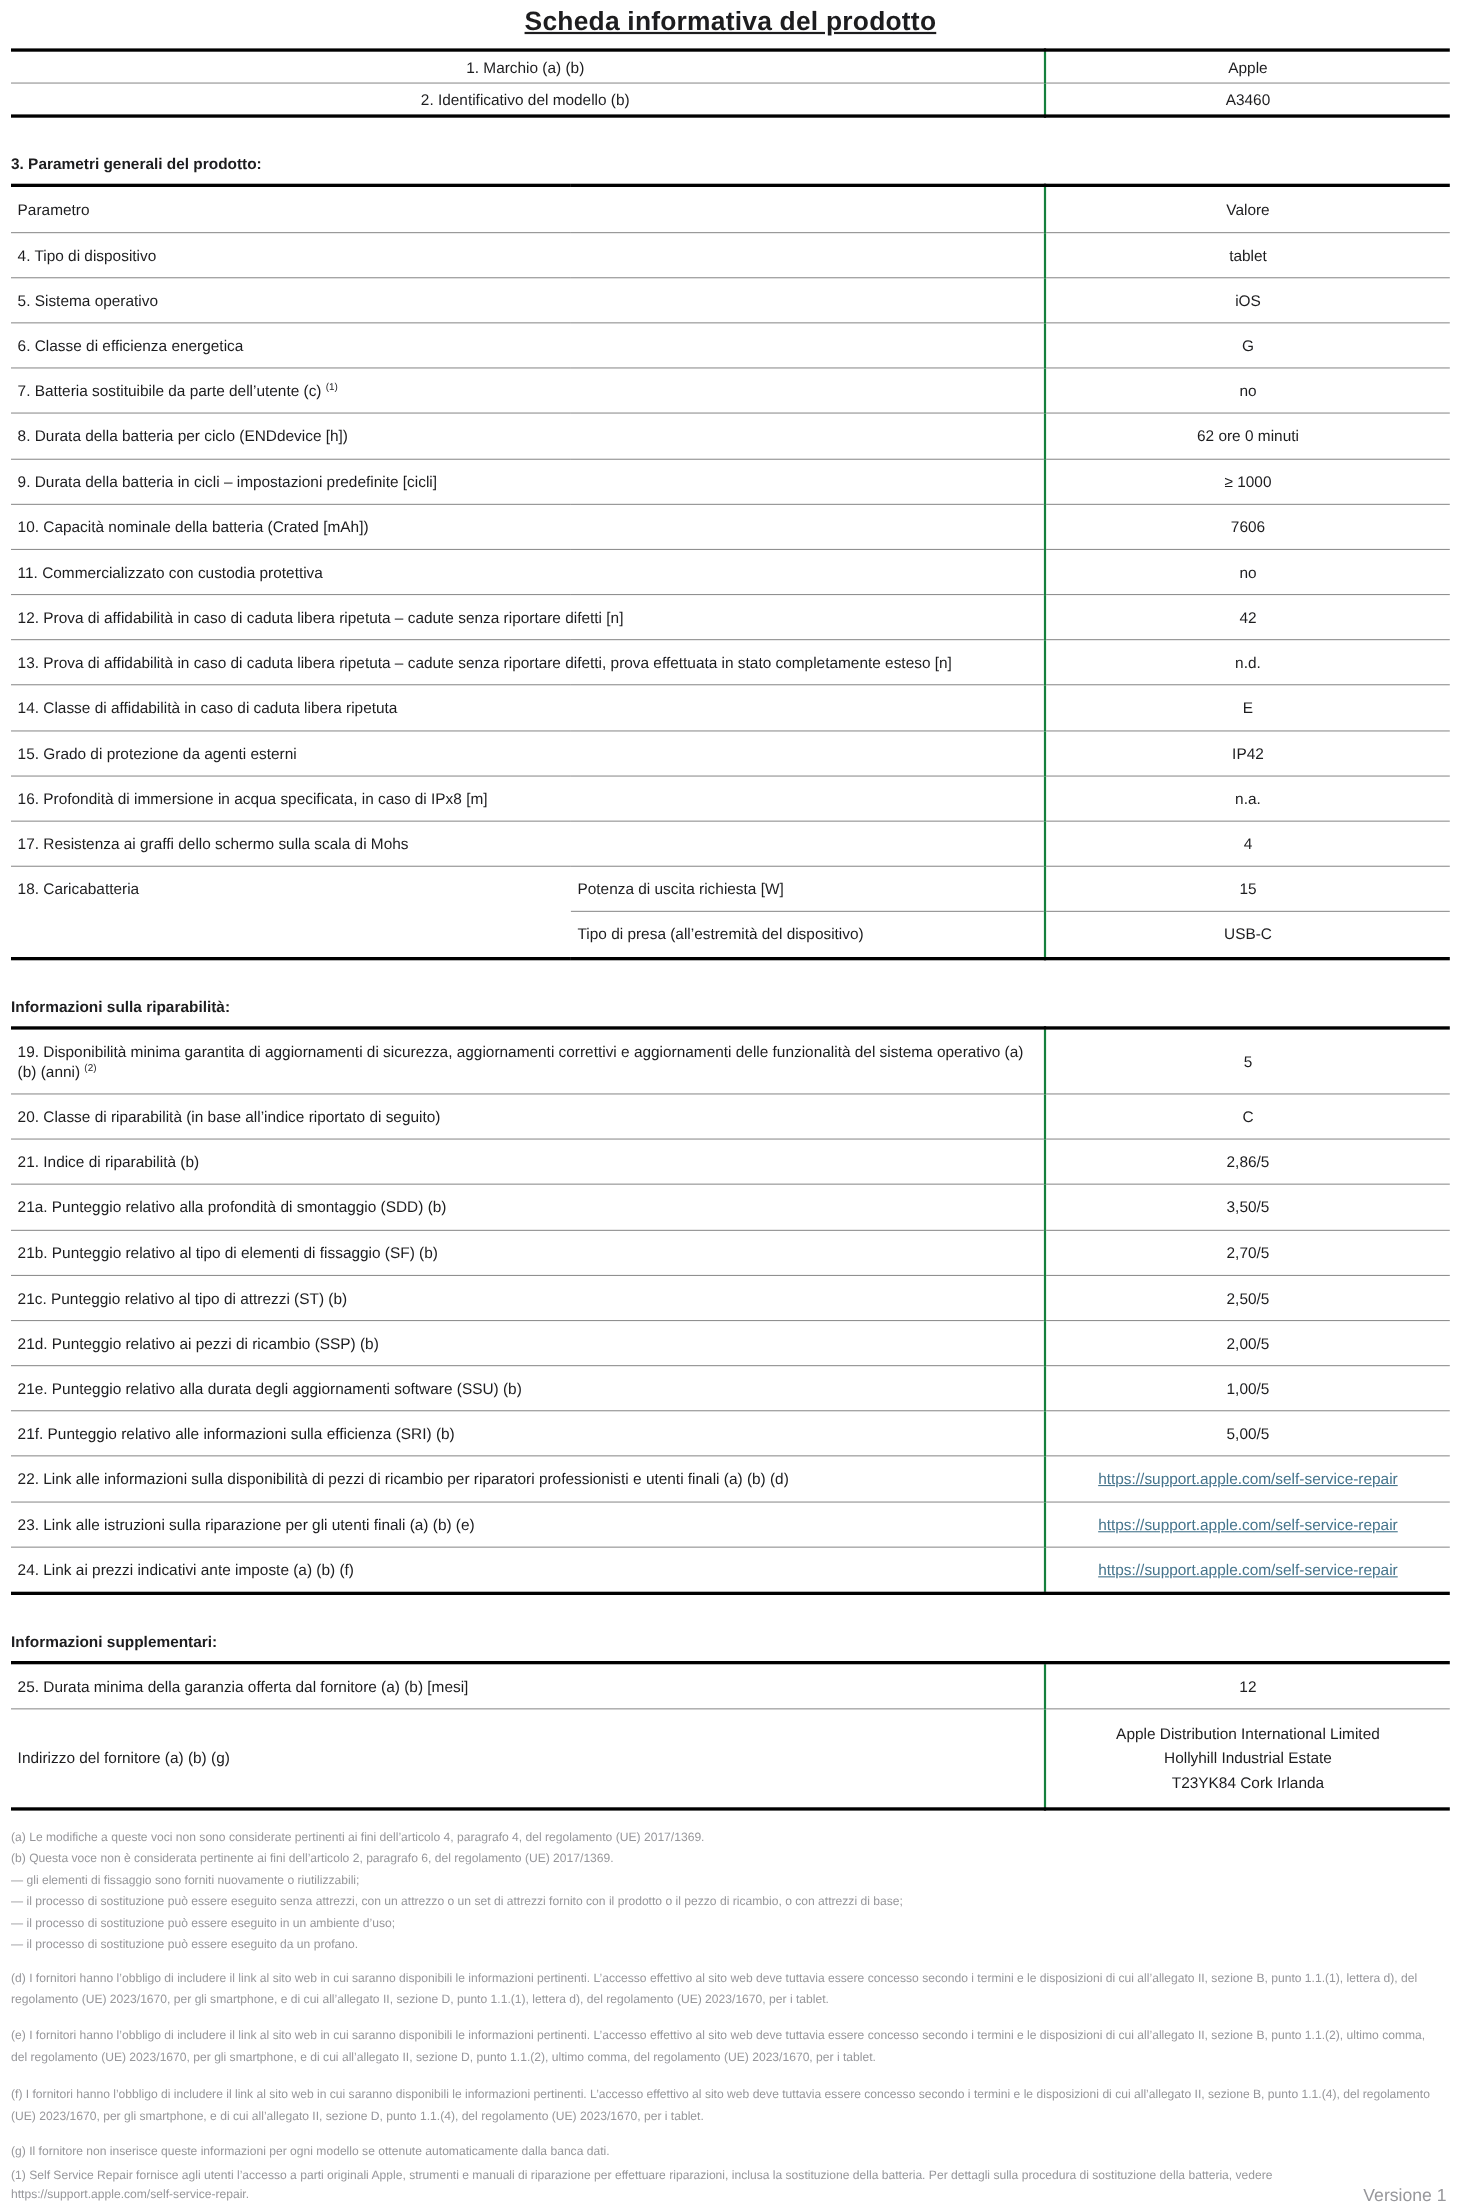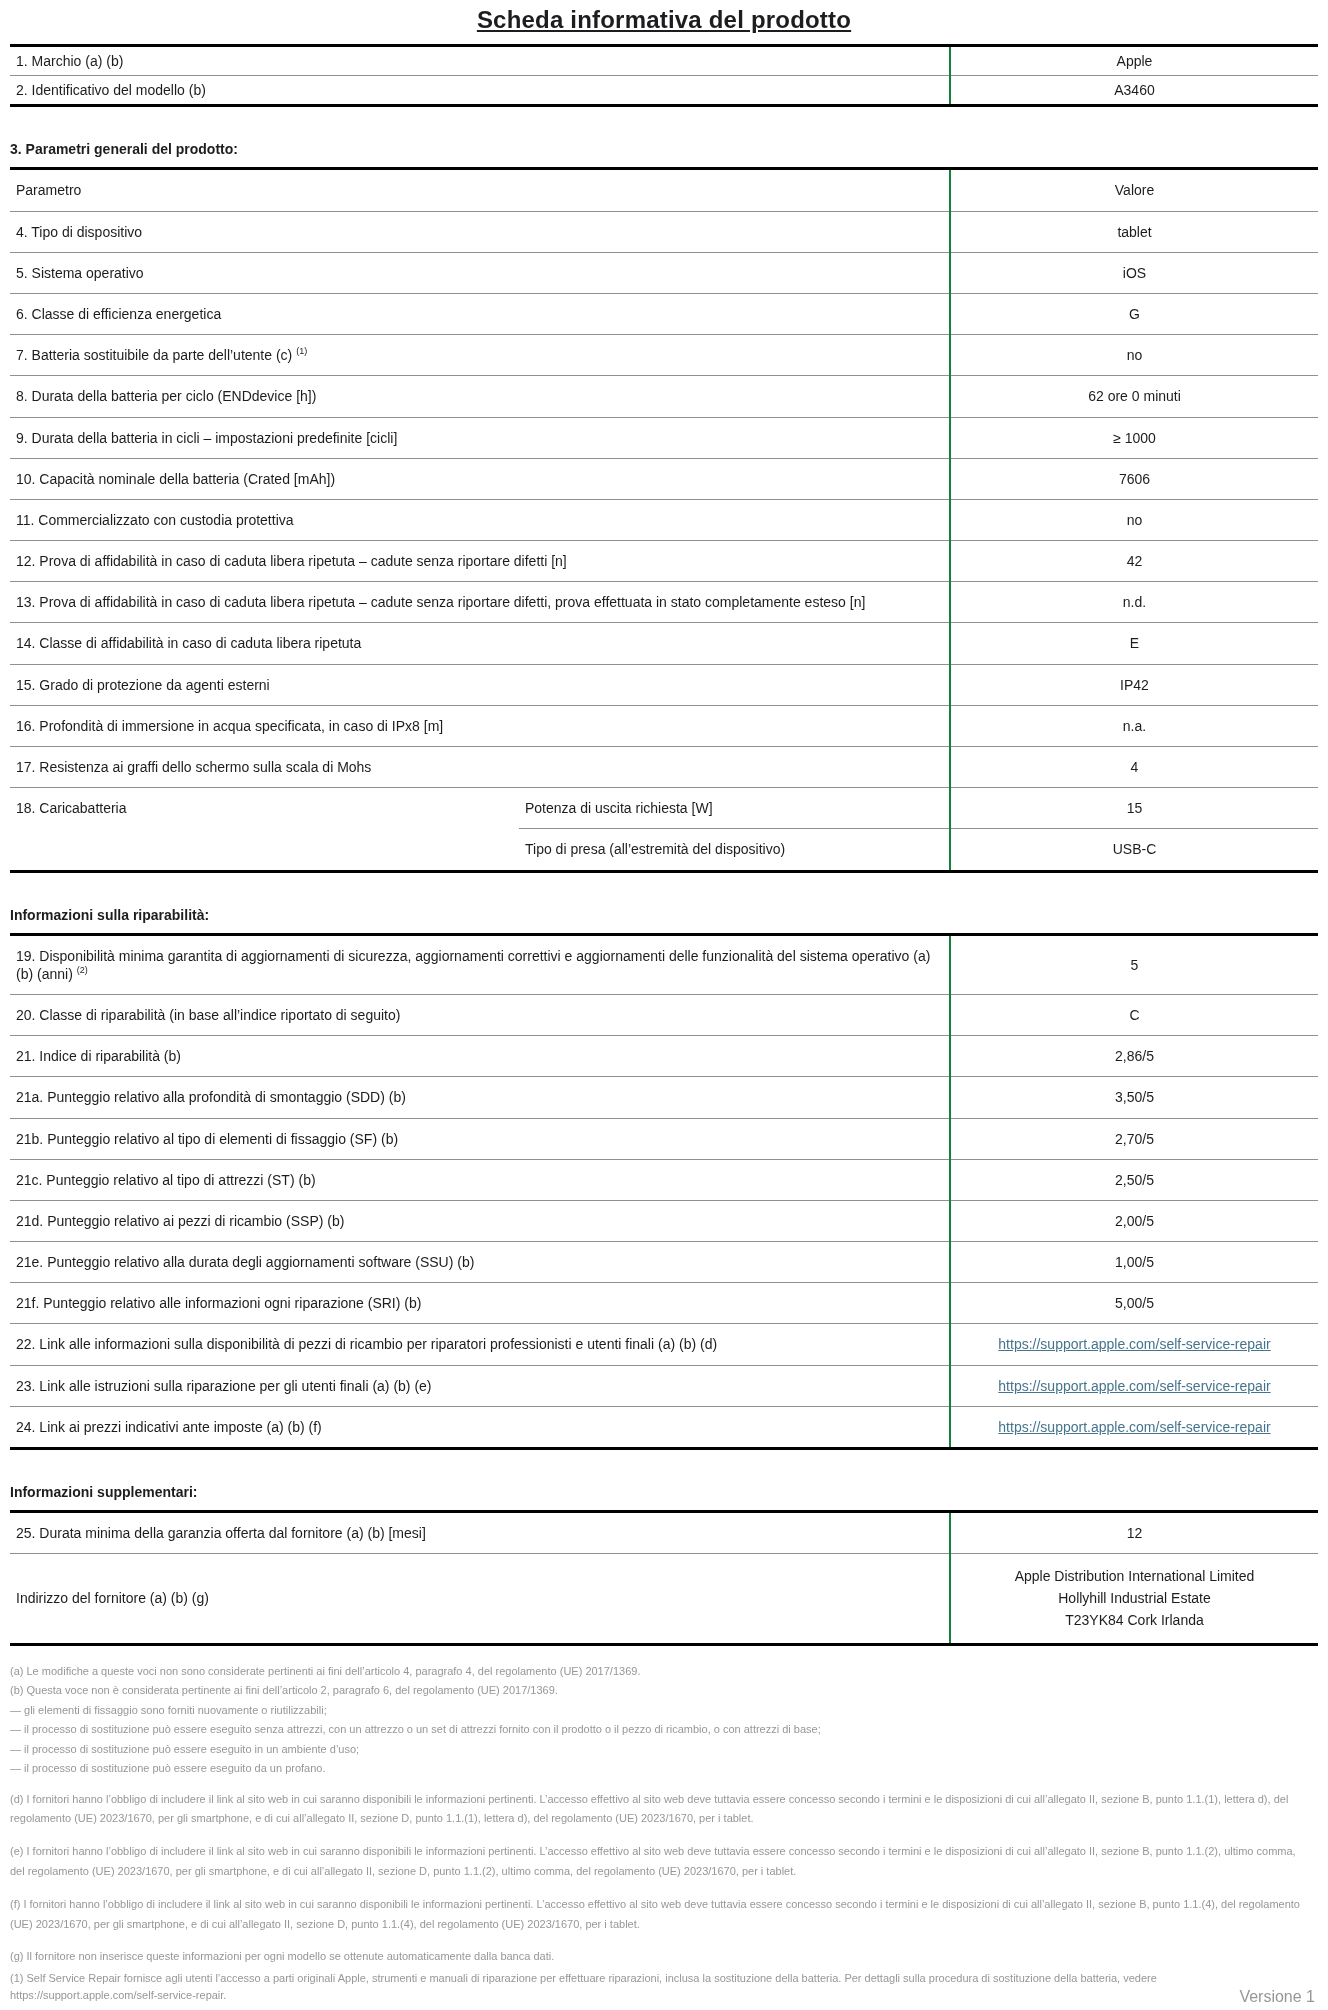--- a/index.html
+++ b/index.html
@@ -14,21 +14,21 @@
     width:1308px;border-collapse:collapse;table-layout:fixed;
     border-top:3px solid #000;border-bottom:3px solid #000;
   }
   .sheet td{
     border-bottom:1px solid #909090;
     font-size:14px;line-height:1.3;vertical-align:middle;
     word-wrap:break-word;
   }
   .sheet td.label{text-align:left;padding:11px 10px 11px 6px;}
   .sheet td.value{border-left:2px solid #15803d;text-align:center;padding:11px 8px;}
-  .identity-table td.label,.identity-table td.value{padding-top:5px;padding-bottom:5px;}
+  .identity-table td.label,.identity-table td.value{padding-top:5px;padding-bottom:5px;text-align:center;}
   .sheet td.sub{text-align:left;padding:11px 10px 11px 6px;}
   .sheet td.top{vertical-align:top;}
   .col-main{width:940px;}
   .col-val{width:368px;}
   .g1{width:509px;}
   .g2{width:431px;}
   .g3{width:368px;}
   sup{font-size:9px;line-height:0;}
   .section-heading{font-size:14px;font-weight:700;margin:34px 0 10px 0;}
   a.repair-link{color:#45748c;text-decoration:underline;}
@@ -182,21 +182,21 @@
         </tr>
         <tr>
           <td class="label">21d. Punteggio relativo ai pezzi di ricambio (SSP) (b)</td>
           <td class="value">2,00/5</td>
         </tr>
         <tr>
           <td class="label">21e. Punteggio relativo alla durata degli aggiornamenti software (SSU) (b)</td>
           <td class="value">1,00/5</td>
         </tr>
         <tr>
-          <td class="label">21f. Punteggio relativo alle informazioni ogni riparazione (SRI) (b)</td>
+          <td class="label">21f. Punteggio relativo alle informazioni sulla efficienza (SRI) (b)</td>
           <td class="value">5,00/5</td>
         </tr>
         <tr>
           <td class="label">22. Link alle informazioni sulla disponibilità di pezzi di ricambio per riparatori professionisti e utenti finali (a) (b) (d)</td>
           <td class="value"><a class="repair-link" href="#">https://support.apple.com/self-service-repair</a></td>
         </tr>
         <tr>
           <td class="label">23. Link alle istruzioni sulla riparazione per gli utenti finali (a) (b) (e)</td>
           <td class="value"><a class="repair-link" href="#">https://support.apple.com/self-service-repair</a></td>
         </tr>

